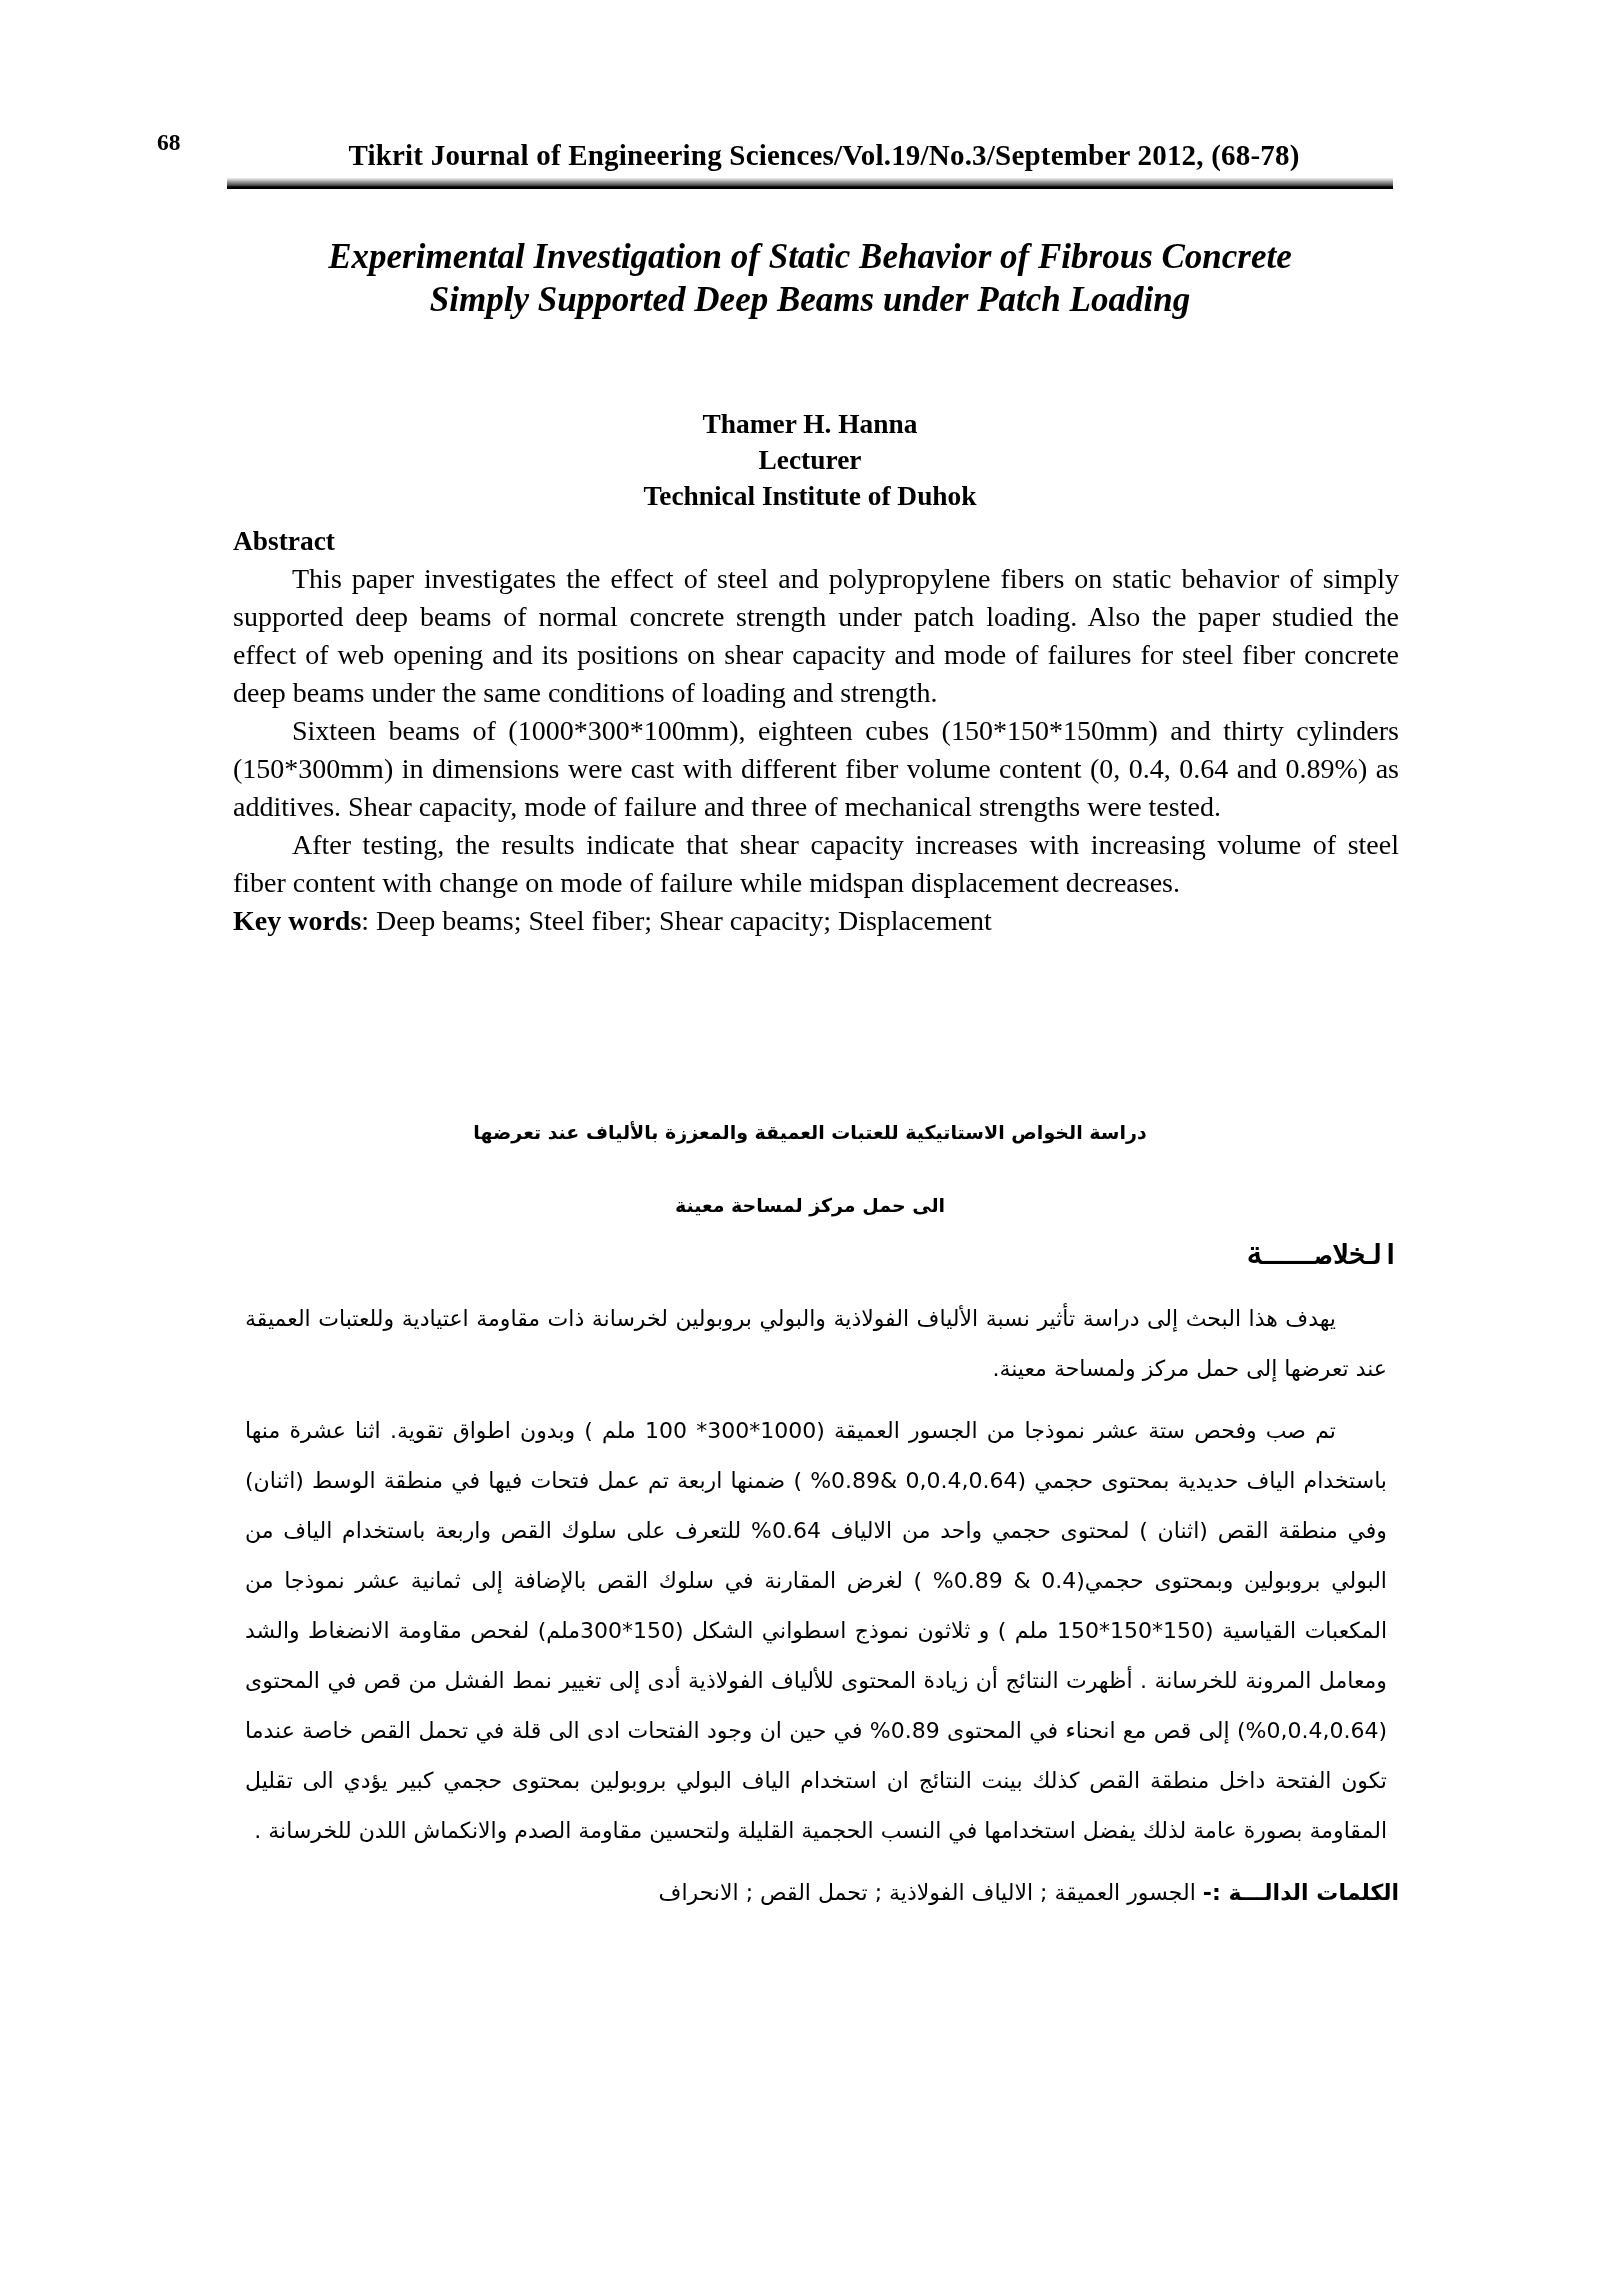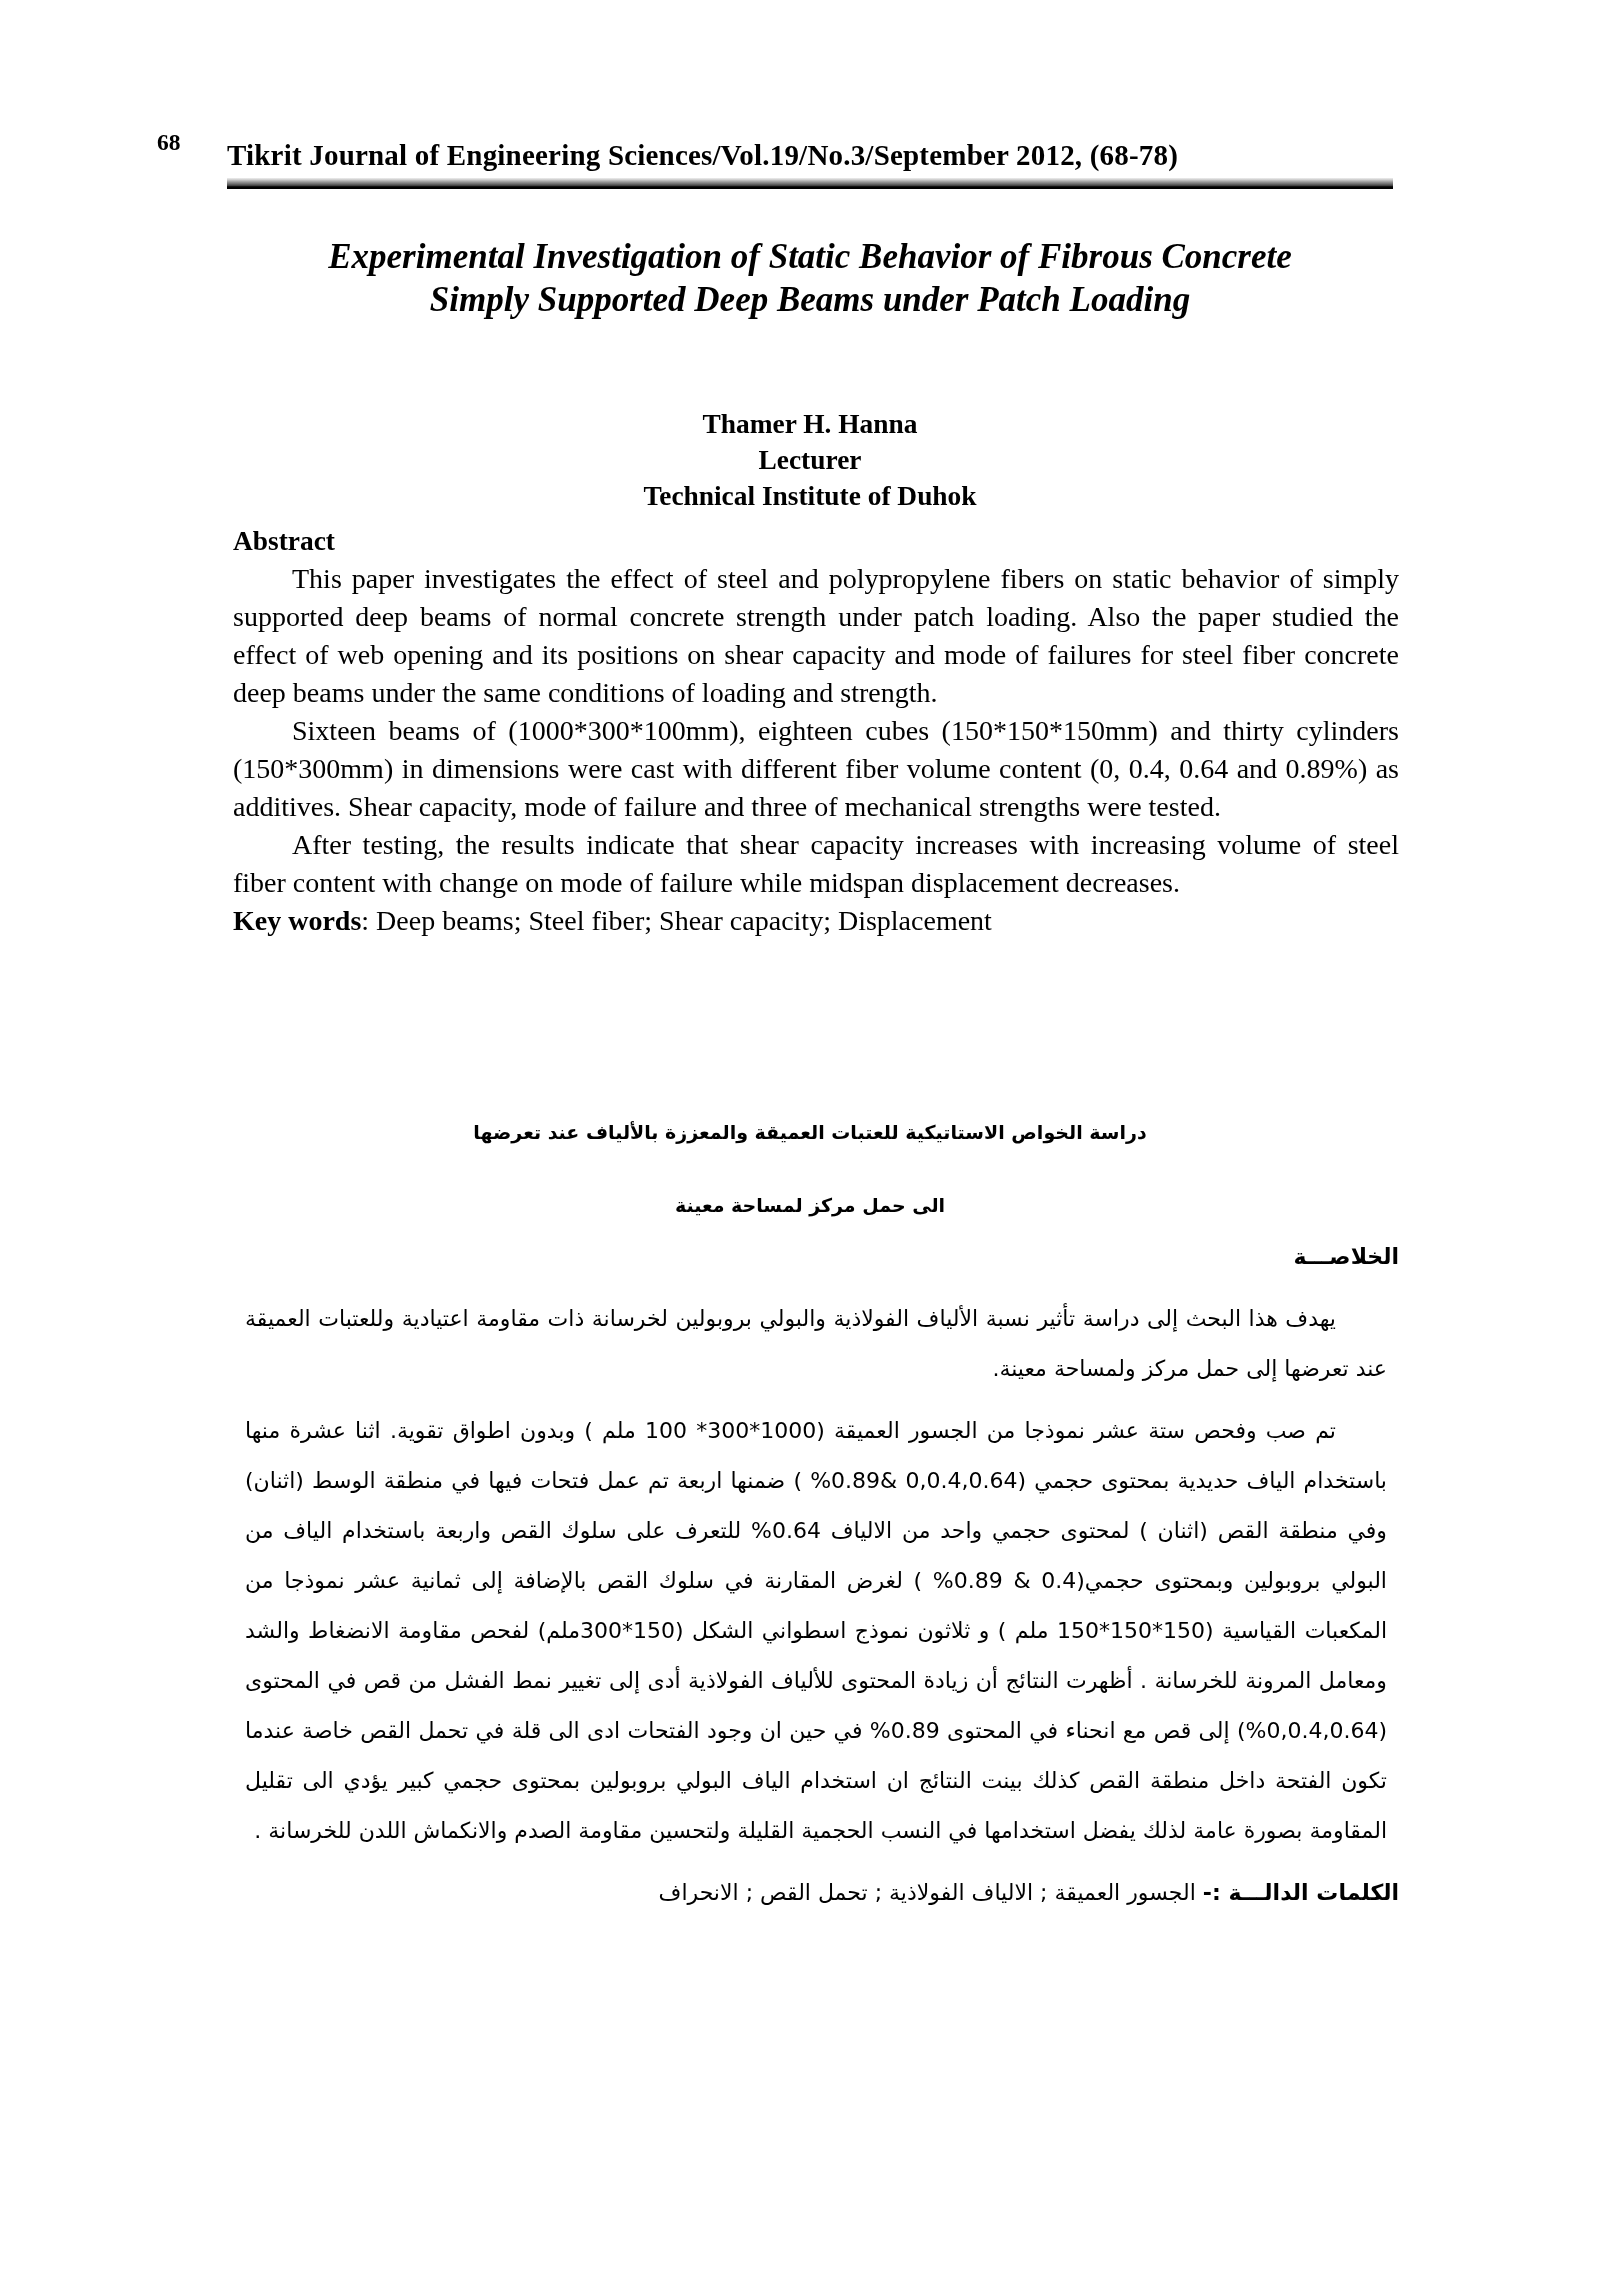--- a/index.html
+++ b/index.html
@@ -4,21 +4,21 @@
 <style>
   html, body { margin: 0; padding: 0; background: #ffffff; }
   body { width: 1621px; height: 2293px; position: relative; overflow: hidden; color: #000; }
   .page { position: absolute; left: 0; top: 0; width: 1621px; height: 2293px; }
 
   .page-number {
     position: absolute; left: 157px; top: 129px;
     font-family: "Liberation Serif", serif; font-weight: bold; font-size: 23.5px;
   }
   .running-head {
-    position: absolute; left: 227px; top: 139px; width: 1166px; text-align: left;
+    position: absolute; left: 241px; top: 139px; width: 1166px; text-align: center;
     font-family: "Liberation Serif", serif; font-weight: bold; font-size: 29px;
     letter-spacing: 0.2px; white-space: nowrap;
   }
   .head-rule {
     position: absolute; left: 227px; top: 178px; width: 1166px; height: 10.8px;
     background: linear-gradient(to bottom, #eeeeee 0px, #c8c8c8 2px, #9a9a9a 3.9px, #6e6e6e 5.9px, #3c3c3c 7.8px, #000000 8.8px, #000000 10.8px);
   }
 
   .title {
     position: absolute; left: 227px; top: 235px; width: 1166px; text-align: center;
@@ -44,21 +44,21 @@
 
   .arabic-title {
     position: absolute; left: 227px; top: 1096px; width: 1166px; text-align: center;
     direction: rtl; font-family: "DejaVu Sans", sans-serif; font-weight: bold;
     font-size: 19px; line-height: 73px;
   }
   .arabic-body {
     position: absolute; left: 233px; top: 1232px; width: 1166px;
     direction: rtl; font-family: "DejaVu Sans", sans-serif; font-size: 22px; line-height: 50px;
   }
-  .arabic-heading { font-weight: bold; font-size: 22px; margin: 0 0 0 0; }
+  .arabic-heading { font-weight: bold; font-size: 28px; margin: 0 0 0 0; font-family: Liberation Mono, monospace; }
   .arabic-body p { margin: 12px; text-align: justify; text-indent: 51px; }
   .arabic-keywords { margin: 0; }
   .arabic-keywords .kw-label { font-weight: bold; }
 </style>
 </head>
 <body>
 
 <div class="page">
 
   <div class="page-number">68</div>

